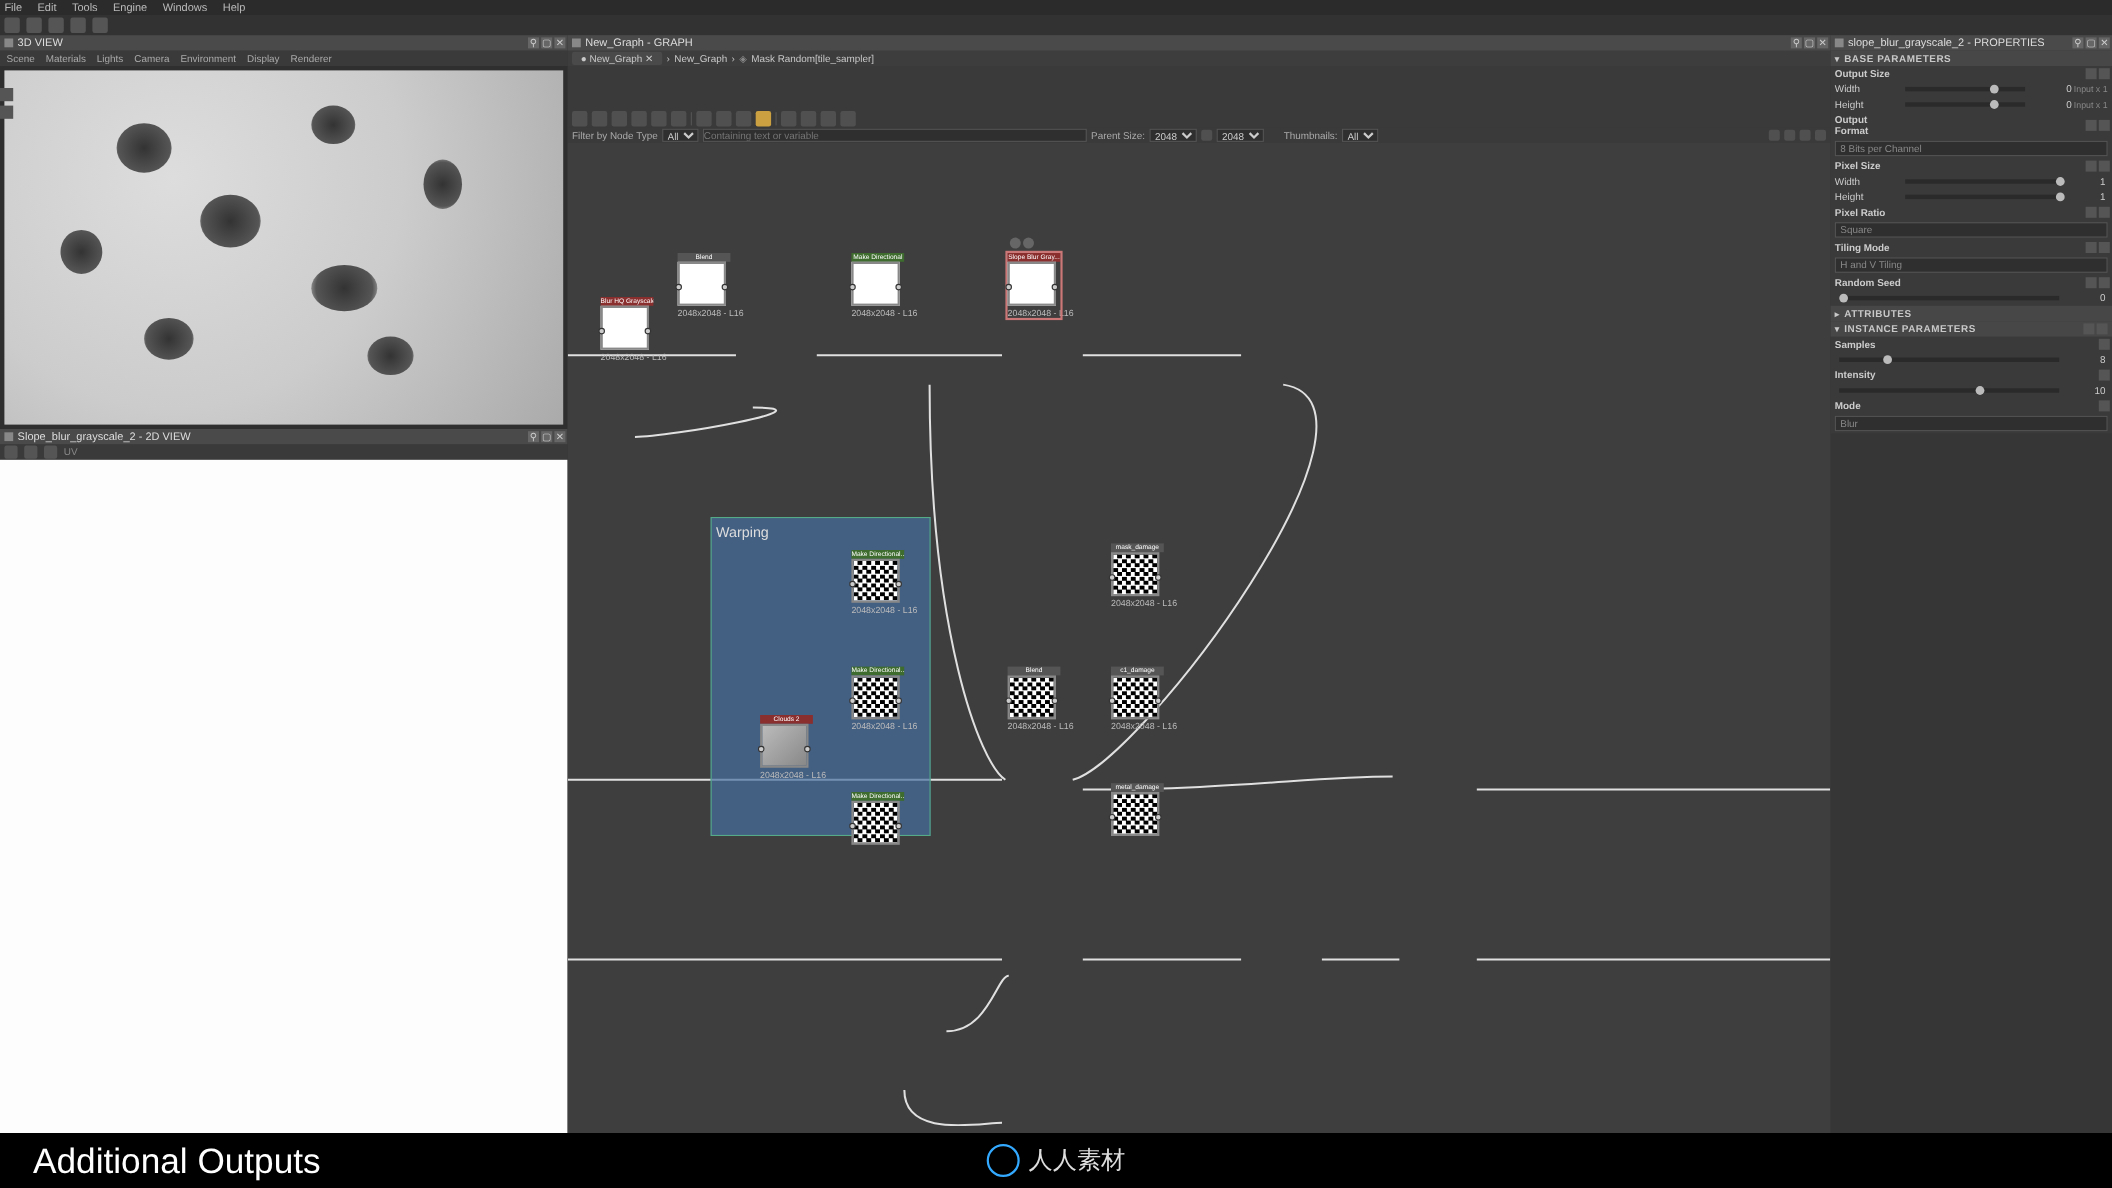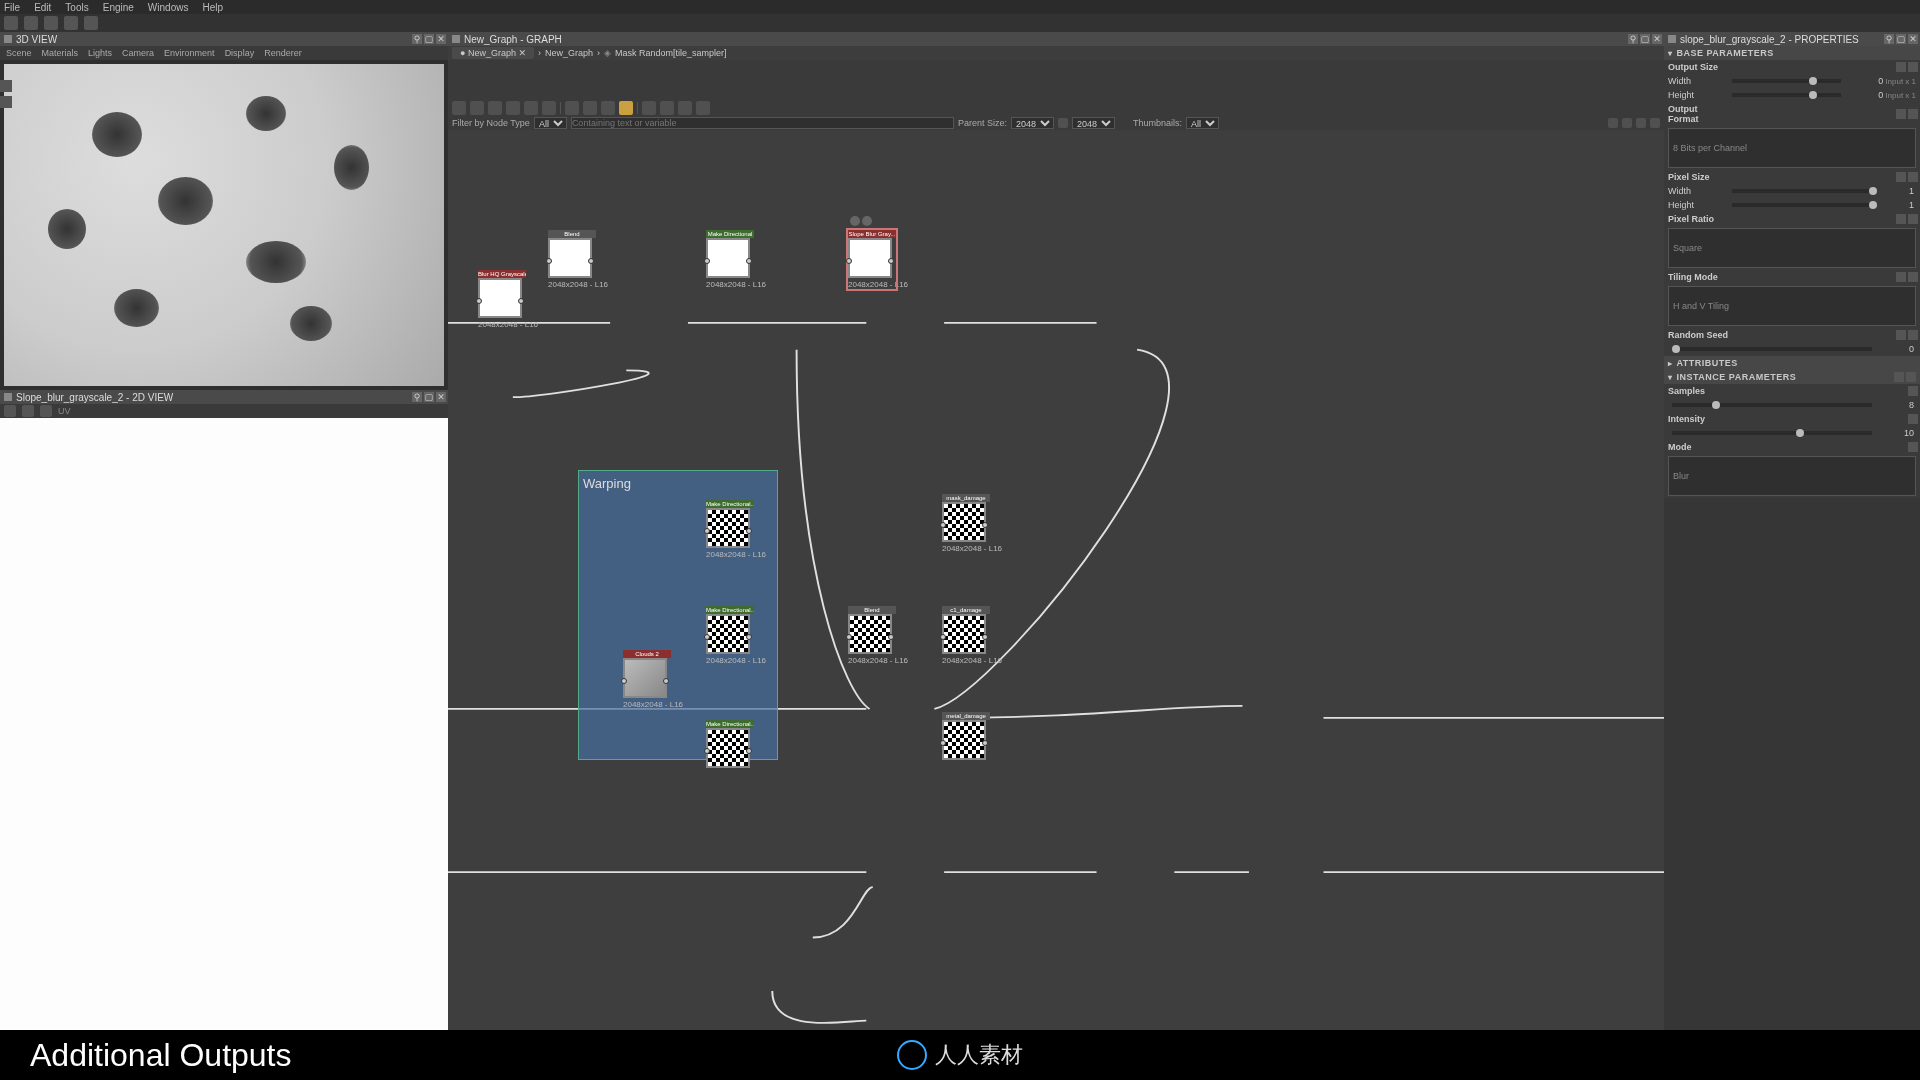--- a/index.html
+++ b/index.html
@@ -2,21 +2,21 @@
 <html><head>
 <meta charset="utf-8">
 <style>
   * { margin:0; padding:0; box-sizing:border-box; font-family:"Segoe UI",Arial,sans-serif; }
   body { background:#3a3a3a; color:#c8c8c8; font-size:10px; overflow:hidden; width:1920px; height:1080px; position:relative; }
   .menubar { height:14px; background:#2b2b2b; display:flex; align-items:center; padding:0 4px; gap:14px; font-size:10px; color:#bbb; }
   .menubar span { cursor:default; }
   .toolbar-main { height:18px; background:#323232; display:flex; align-items:center; gap:6px; padding:0 4px; }
   .tb-icon { width:14px; height:14px; background:#555; border-radius:2px; }
   .layout { position:absolute; top:32px; left:0; right:0; bottom:0; display:flex; }
-  .col-left { width:448px; display:flex; flex-direction:column; }
+  .col-left { width:516px; display:flex; flex-direction:column; }
   .col-mid { flex:1; display:flex; flex-direction:column; position:relative; }
   .col-right { width:256px; display:flex; flex-direction:column; background:#363636; }
   .panel-header { height:14px; background:#4a4a4a; display:flex; align-items:center; padding:0 4px; font-size:10px; color:#ddd; position:relative; }
   .panel-header .title-icon { width:8px; height:8px; background:#888; margin-right:4px; }
   .panel-header .right-icons { position:absolute; right:2px; display:flex; gap:2px; }
   .panel-header .right-icons span { width:10px; height:10px; background:#666; font-size:9px; text-align:center; line-height:10px; color:#ccc; cursor:pointer; }
   .view3d { flex:0 0 358px; background:#2f2f2f; display:flex; flex-direction:column; }
   .view3d-sub { height:14px; background:#3a3a3a; display:flex; align-items:center; gap:10px; padding:0 6px; font-size:9px; color:#aaa; }
   .view3d-canvas { flex:1; background: radial-gradient(circle at 30% 30%, #ddd 0%, #ccc 50%, #aaa 100%); position:relative; margin:4px; }
   .spot { position:absolute; background:radial-gradient(circle,#333 0%,#555 70%,transparent 100%); border-radius:50%; }
@@ -53,21 +53,21 @@
   .prop-section { background:#3a3a3a; }
   .prop-shead { height:14px; background:#474747; display:flex; align-items:center; padding:0 4px; font-size:9px; font-weight:bold; letter-spacing:0.5px;}
   .prop-shead .arrow { margin-right:4px; font-size:8px;}
   .prop-row { display:flex; align-items:center; padding:2px 4px; font-size:9px; position:relative; }
   .prop-row .lbl { flex:0 0 60px; color:#ccc; }
   .prop-row .icons { position:absolute; right:2px; display:flex; gap:2px;}
   .prop-row .icons span{ width:10px;height:10px;background:#555;}
   .slider { flex:1; height:4px; background:#2a2a2a; position:relative; margin:0 4px;}
   .slider .handle { position:absolute; width:8px; height:8px; background:#bbb; border-radius:50%; top:-2px; }
   .valbox { width:40px; text-align:right; color:#ccc; font-size:9px; padding-right:2px;}
-  .prop-input { background:#2f2f2f; border:1px solid #555; color:#888; font-size:9px; padding:14px 4px; flex:1;}
+  .prop-input { background:#2f2f2f; border:1px solid #555; color:#888; font-size:9px; padding:1px 4px; flex:1;}
   .status-bar { position:absolute; bottom:0; right:0; height:12px; background:#2f2f2f; color:#aaa; font-size:9px; padding:0 6px; display:flex; align-items:center;}
   .footer-banner { position:absolute; bottom:0; left:0; right:0; height:50px; background:#000; display:flex; align-items:center; padding:0 30px;}
   .footer-banner .ftxt { color:#fff; font-size:32px; font-weight:300;}
   .footer-banner .flogo { position:absolute; right:0; bottom:0; width:300px; height:50px; background:linear-gradient(135deg, transparent 40px, #19d1c4 40px 120px, #13a99e 120px); display:flex; align-items:center; justify-content:center; color:#fff; font-size:13px; font-weight:bold; letter-spacing:1px; font-style:italic;}
   .footer-banner .fmid { position:absolute; left:50%; transform:translateX(-50%); color:#ddd; font-size:22px; display:flex; align-items:center; gap:8px;}
   .fmid .circ{width:30px;height:30px;border:2px solid #3af;border-radius:50%;}
   .left-vicons { position:absolute; left:0; top:48px; width:14px; display:flex; flex-direction:column; gap:4px; z-index:5;}
   .left-vicons span{width:12px;height:12px;background:#555;}
   .nodesel { outline:2px solid #c77; }
 </style>

